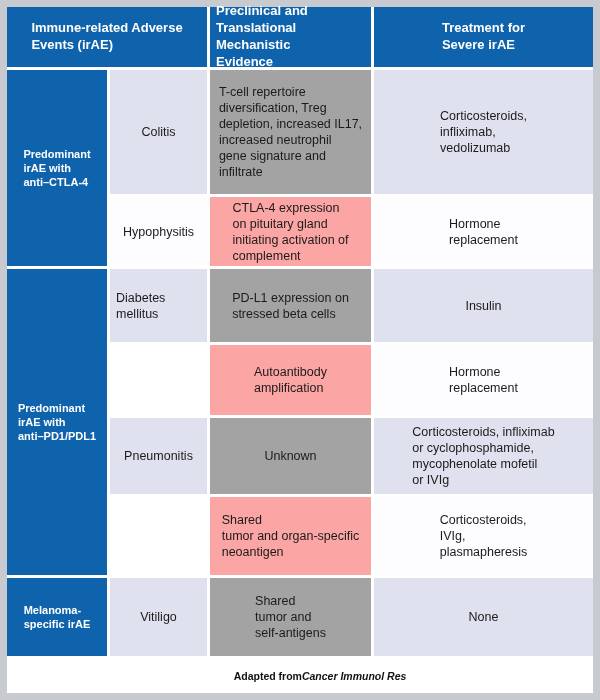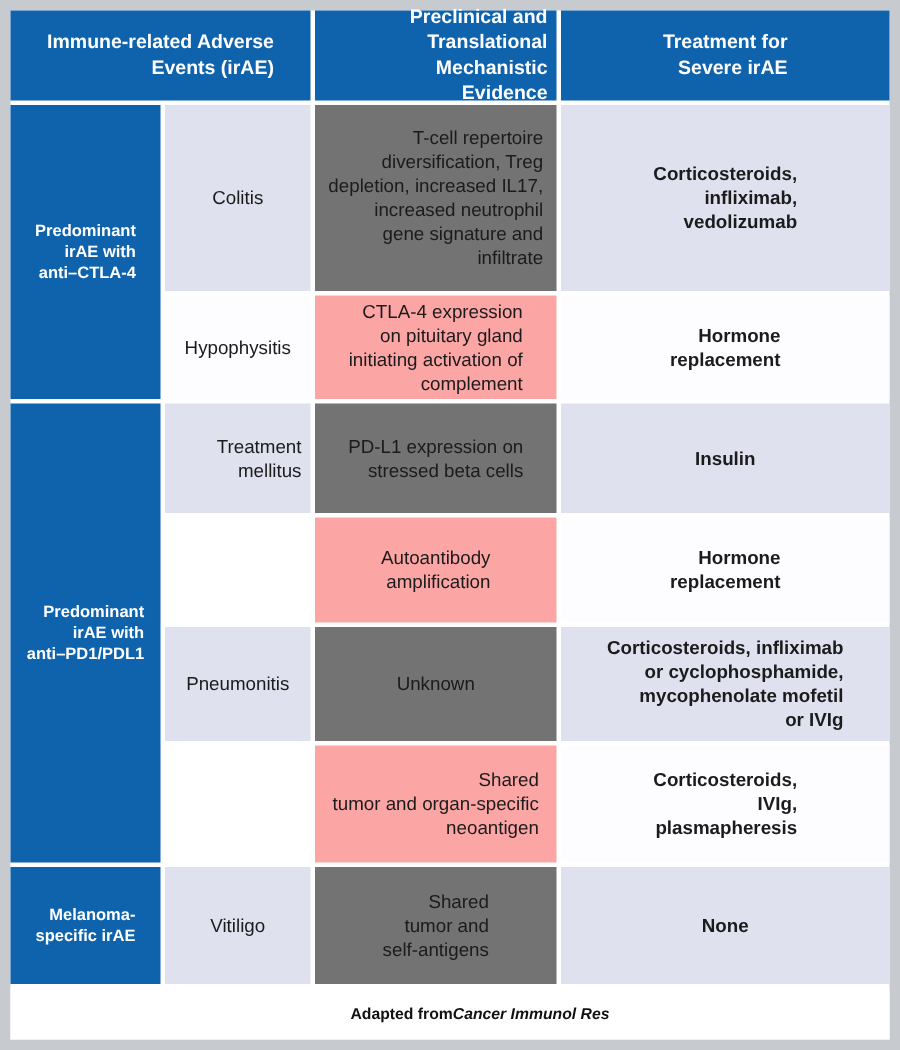--- a/index.html
+++ b/index.html
@@ -20,43 +20,43 @@
   .grid{
     display:grid;
     width:586px;height:686px;
     grid-template-columns:100px 97px 161px 219px;
     grid-template-rows:60px 124px 69px 73px 70px 76px 78px 78px 34px;
     gap:3px;
     background:#ffffff;
   }
   .cell{
     display:flex;align-items:center;justify-content:center;
-    text-align:right;
+    text-align:left;
     white-space:pre-line;
     color:#1b1b1b;
     font-size:12.5px;line-height:1.28;
     padding:2px 6px;box-sizing:border-box;
   }
   .blue{background:#0e63ac;color:#ffffff;font-weight:bold;}
   .hdr{font-size:13px;line-height:1.3;}
   .grp{font-size:11px;line-height:1.3;}
   .shaded{background:#dfe1ef;}
   .plain{background:#fdfdff;}
-  .ev-dark{background:#737373;}
+  .ev-dark{background:#a3a3a3;}
   .ev-light{background:#fca5a5;}
   
   .h1{grid-column:1/3;grid-row:1;}
   .h2{grid-column:3;grid-row:1;}
   .h3{grid-column:4;grid-row:1;}
   .g1{grid-column:1;grid-row:2/4;}
   .g2{grid-column:1;grid-row:4/8;}
   .g3{grid-column:1;grid-row:8/9;}
   .r2{grid-row:2;} .r3{grid-row:3;} .r4{grid-row:4;} .r5{grid-row:5;}
   .r6{grid-row:6;} .r7{grid-row:7;} .r8{grid-row:8;}
-  .c2{grid-column:2;} .c3{grid-column:3;} .c4{grid-column:4;font-weight:bold;}
+  .c2{grid-column:2;} .c3{grid-column:3;} .c4{grid-column:4;}
   .footer{
     grid-column:1/5;grid-row:9;
     background:#ffffff;
     display:flex;align-items:center;justify-content:center;
     font-size:10.5px;font-weight:bold;color:#111111;
     white-space:nowrap;
     padding-left:40px;
   }
   .footer .it{font-style:italic;}
 </style>
@@ -95,21 +95,21 @@
 on pituitary gland
 initiating activation of
 complement</div>
       <div class="cell plain    r3 c4">Hormone
 replacement</div>
 
       <div class="cell blue grp g2">Predominant
 irAE with
 anti–PD1/PDL1</div>
 
-      <div class="cell shaded  r4 c2">Treatment mellitus</div>
+      <div class="cell shaded  r4 c2">Diabetes mellitus</div>
       <div class="cell ev-dark r4 c3">PD-L1 expression on
 stressed beta cells</div>
       <div class="cell shaded  r4 c4">Insulin</div>
 
       <div class="cell ev-light r5 c3">Autoantibody
 amplification</div>
       <div class="cell plain    r5 c4">Hormone
 replacement</div>
 
       <div class="cell shaded  r6 c2">Pneumonitis</div>

